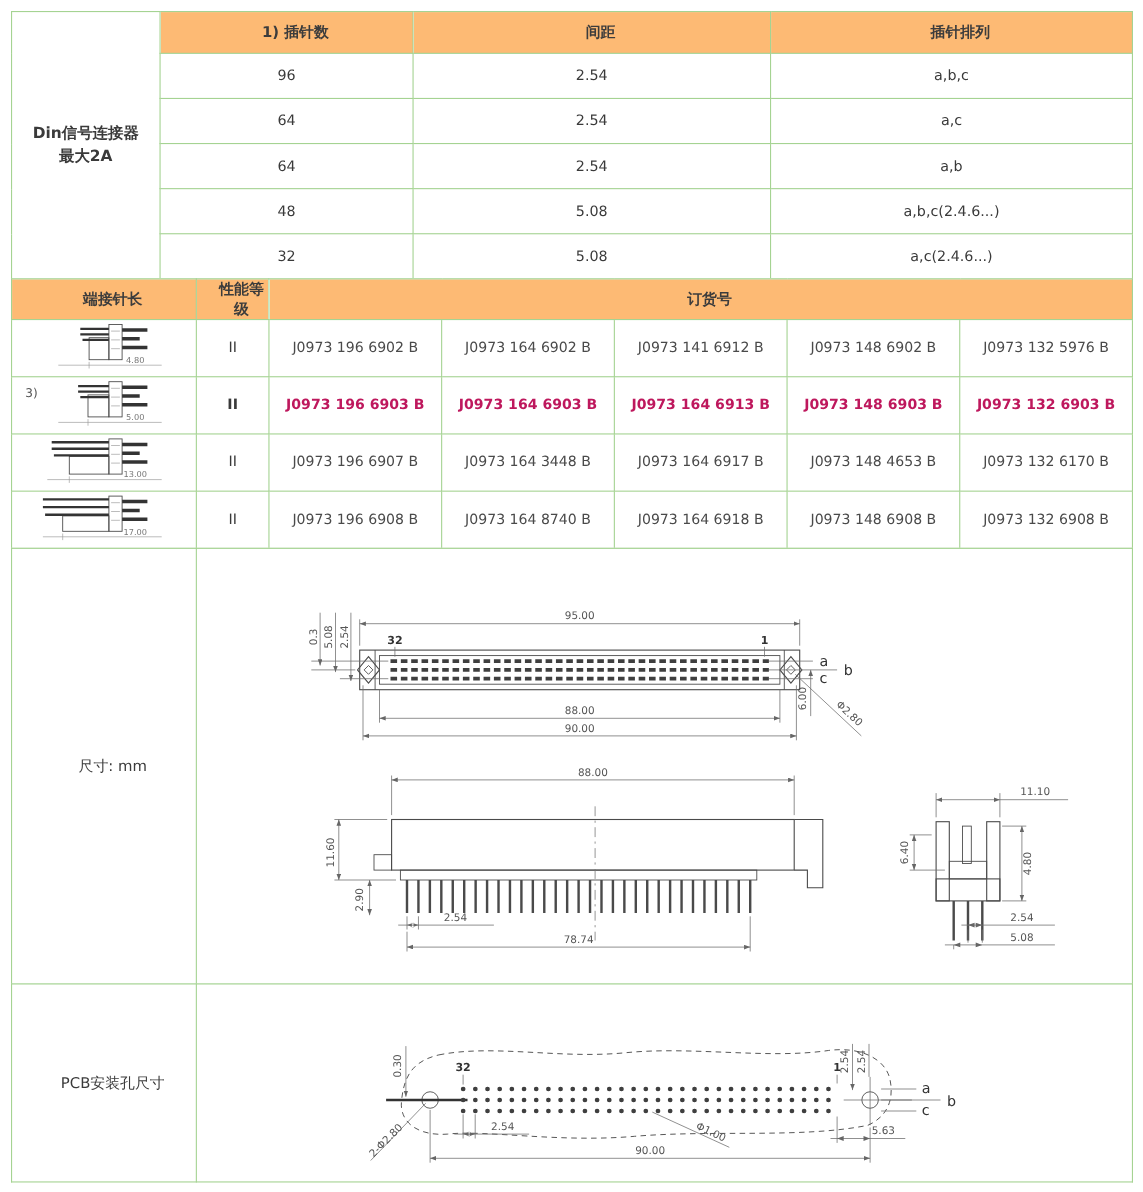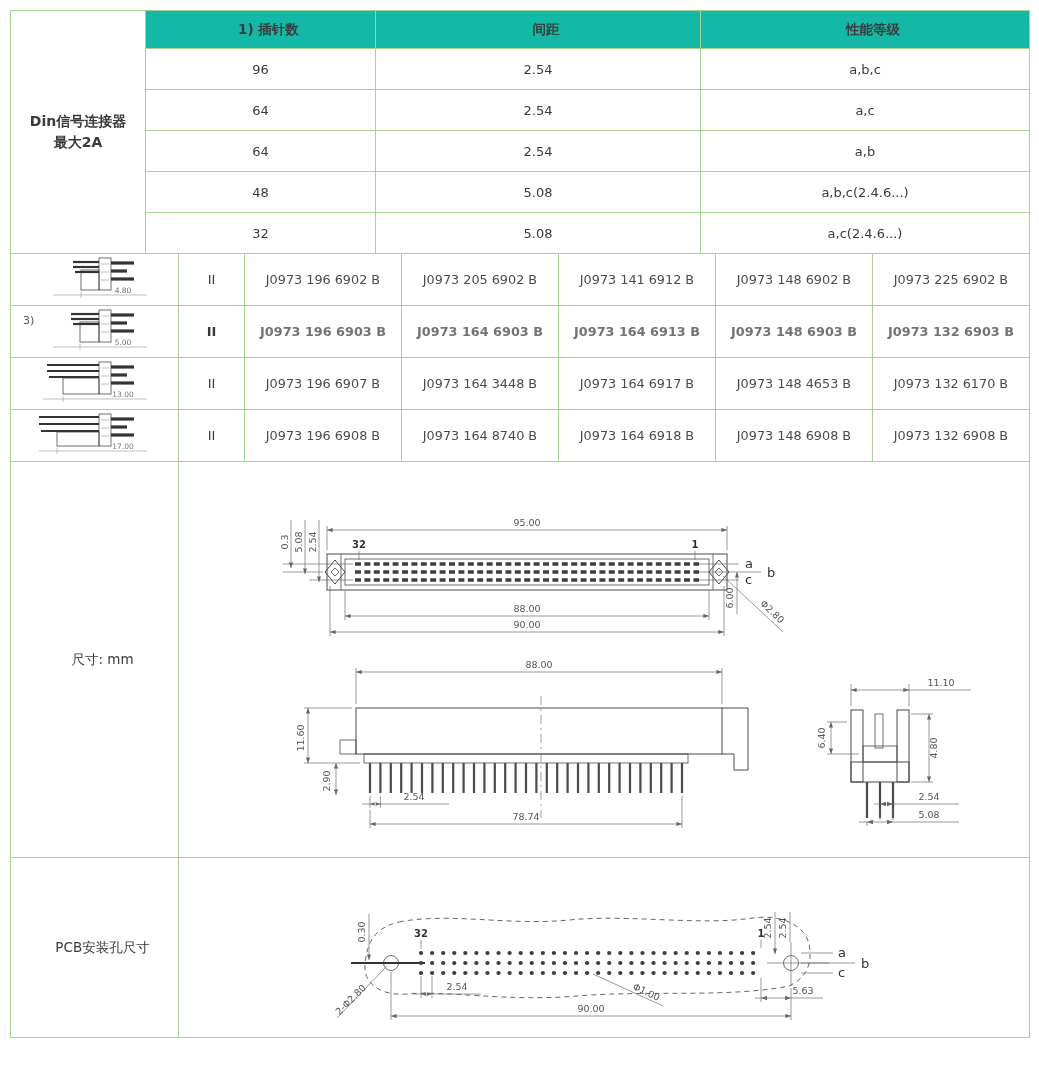--- a/index.html
+++ b/index.html
@@ -2,24 +2,24 @@
 <html><head>
 <meta charset="utf-8">
 <style>
   html,body{margin:0;padding:0;background:#fff;}
   body{width:1039px;height:1084px;font-family:"DejaVu Sans","Liberation Sans",sans-serif;color:#3a3a3a;}
   .page{box-sizing:border-box;padding:10px;width:1039px;}
   table{border-collapse:collapse;table-layout:fixed;width:1019px;background:#fff;}
   .sec{margin-top:-1px;}
   td,th{border:1px solid #a5d392;text-align:center;vertical-align:middle;font-size:13px;font-weight:400;padding:0;overflow:hidden;}
   table{border:1.5px solid #8cc87a;}
-  .g{background:#14b8a6;font-weight:700;font-size:13.5px;color:#3c3c3c;padding-left:16px;}
+  .g{background:#fdba74;font-weight:700;font-size:13.5px;color:#3c3c3c;padding-left:16px;}
   .prodcell{font-weight:700;font-size:14px;line-height:1.5;}
   .part{color:#4a4a4a;font-size:12.8px;white-space:nowrap;margin-top:32px;}
-  tr.boldrow .part{font-weight:700;color:#737373;}
+  tr.boldrow .part{font-weight:700;color:#be185d;}
   tr.boldrow .grade{font-weight:700;}
   .iconcell{position:relative;}
   .note{position:absolute;left:12px;top:8px;font-size:11px;color:#555;}
   .draw{position:relative;text-align:left;}
   .abs{position:absolute;}
   .seclabel{font-size:13.5px;padding-left:16px;}
   svg text{font-family:"DejaVu Sans","Liberation Sans",sans-serif;}
   svg .ol{stroke:#4a4a4a;stroke-width:1;fill:none;}
   svg .ol2{stroke:#4a4a4a;stroke-width:0.8;fill:none;}
   svg .dim{stroke:#6e6e6e;stroke-width:0.7;fill:none;}
@@ -49,21 +49,21 @@
         <col style="width:329px">
       </colgroup>
     <tbody>
         <tr style="height:38px">
       <td rowspan="6" class="prodcell">
         <div>Din信号连接器</div>
         <div>最大2A</div>
       </td>
       <th class="g">1) 插针数</th>
       <th class="g">间距</th>
-      <th class="g">性能等级</th>
+      <th class="g">插针排列</th>
     </tr>
     <tr style="height:41px">
       <td>96</td>
       <td>2.54</td>
       <td>a,b,c</td>
     </tr>
     <tr style="height:41px">
       <td>64</td>
       <td>2.54</td>
       <td>a,c</td>
@@ -90,20 +90,25 @@
     <colgroup>
         <col style="width:168px">
         <col style="width:66px">
         <col style="width:157px">
         <col style="width:157px">
         <col style="width:157px">
         <col style="width:157px">
         <col style="width:157px">
       </colgroup>
     <tbody>
+        <tr style="height:36px">
+      <th class="g">端接针长</th>
+      <th class="g">性能等级</th>
+      <th class="g" colspan="5">订货号</th>
+    </tr>
 
     <tr style="height:52px">
       <td class="iconcell">
         <svg width="120" height="46" viewBox="0 0 120 46">
           <rect class="ol2" x="64" y="3" width="12" height="32"></rect>
           <line class="thin" x1="66" y1="9" x2="74" y2="9"></line>
               <line class="thin" x1="66" y1="17" x2="74" y2="17"></line>
               <line class="thin" x1="66" y1="25" x2="74" y2="25"></line>
           <line class="tab" x1="76" y1="8" x2="99" y2="8"></line>
               <line class="tab" x1="76" y1="16" x2="92" y2="16"></line>
@@ -112,24 +117,24 @@
           <line class="tail" x1="38" y1="7" x2="64" y2="7"></line>
               <line class="tail" x1="38" y1="12" x2="64" y2="12"></line>
               <line class="tail" x1="40" y1="17" x2="64" y2="17"></line>
           <line class="thin" x1="18" y1="40" x2="112" y2="40"></line>
               <line class="thin" x1="46" y1="37" x2="46" y2="43"></line>
           <text class="icodim" x="88" y="38" text-anchor="middle">4.80</text>
         </svg>
       </td>
       <td class="grade">II</td>
       <td class="part">J0973 196 6902 B</td>
-      <td class="part">J0973 205 6902 B</td>
+      <td class="part">J0973 164 6902 B</td>
       <td class="part">J0973 141 6912 B</td>
       <td class="part">J0973 148 6902 B</td>
-      <td class="part">J0973 225 6902 B</td>
+      <td class="part">J0973 132 5976 B</td>
     </tr>
 
     <tr style="height:52px" class="boldrow">
       <td class="iconcell">
         <span class="note">3)</span>
         <svg width="120" height="46" viewBox="0 0 120 46">
           <rect class="ol2" x="64" y="3" width="12" height="32"></rect>
           <line class="thin" x1="66" y1="9" x2="74" y2="9"></line>
               <line class="thin" x1="66" y1="17" x2="74" y2="17"></line>
               <line class="thin" x1="66" y1="25" x2="74" y2="25"></line>

